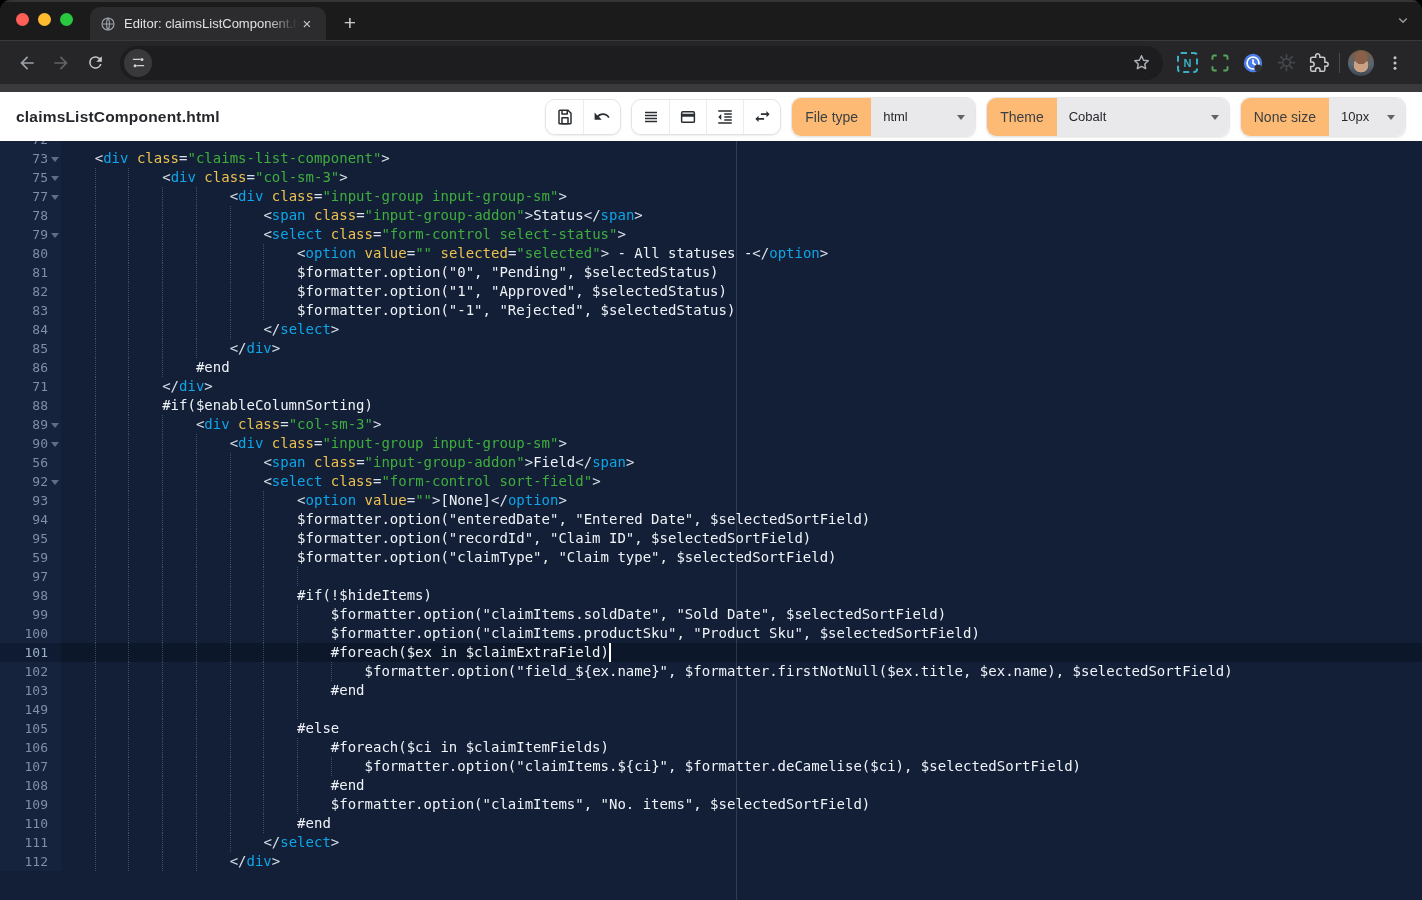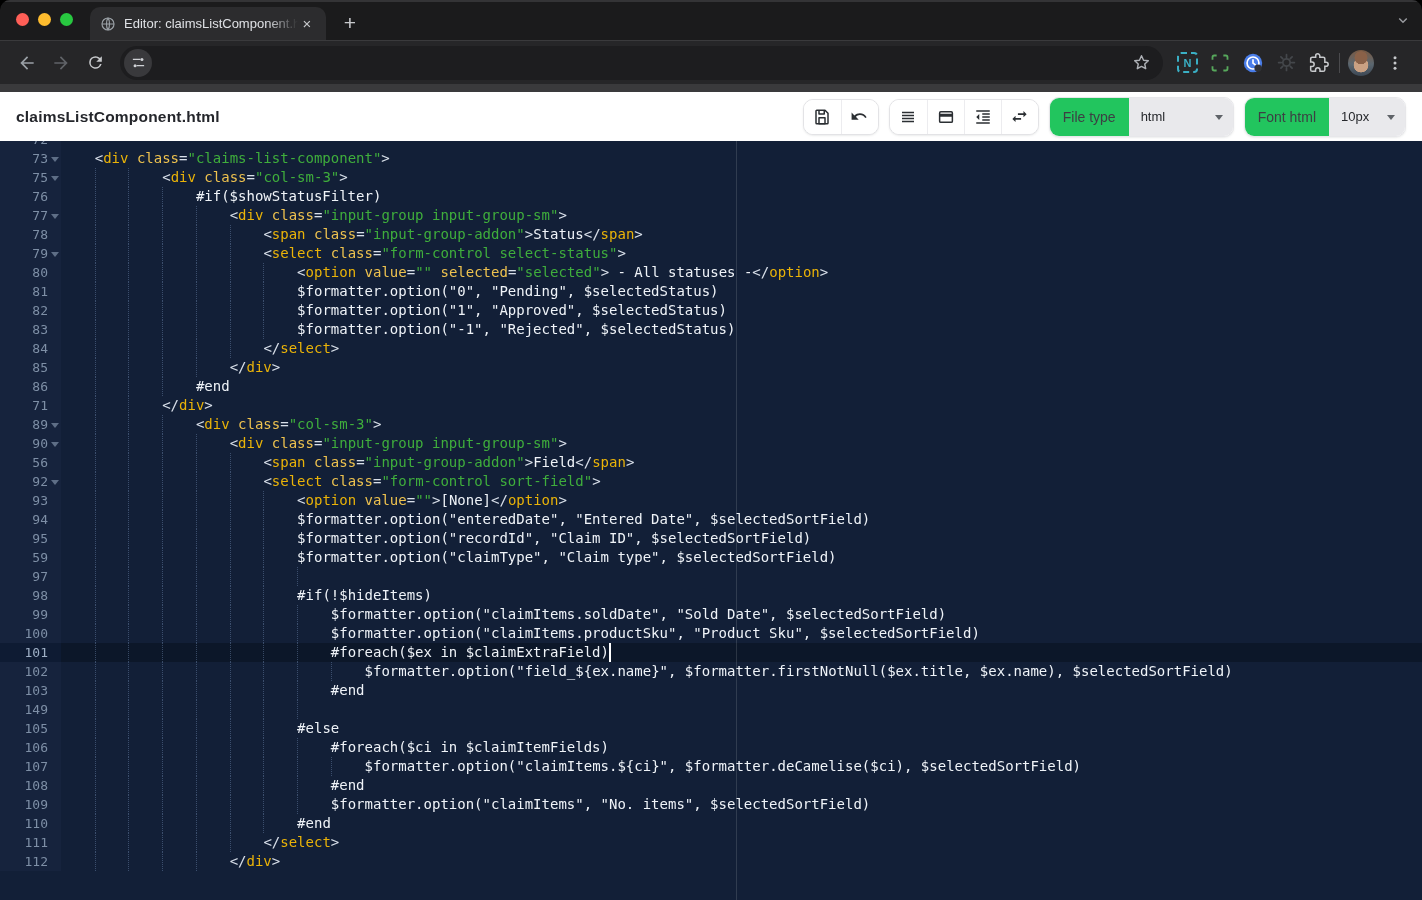--- a/index.html
+++ b/index.html
@@ -54,21 +54,21 @@
   .btngroup { display:flex; border:1px solid #e3e3e6; border-radius:10px; background:#fff;
               box-shadow:0 1px 2px rgba(60,64,67,.10); overflow:hidden; height:36px; }
   .btngroup.first { margin-left:auto; }
   .tbtn { width:37px; height:34px; display:flex; align-items:center; justify-content:center;
           border-left:1px solid #ececef; background:#fff; }
   .tbtn:first-child { border-left:none; }
   .selctl { display:flex; align-items:stretch; height:40px; border:1px solid #e7e7ea;
             border-radius:10px; overflow:hidden; background:#fff;
             box-shadow:0 1px 2px rgba(60,64,67,.10); }
   .sel-label { display:flex; align-items:center; padding:0 13px; font-size:14px; color:#3c4043;
-               background:#22c55e; white-space:nowrap; }
+               background:#fdba74; white-space:nowrap; }
   .sel-value { position:relative; display:flex; align-items:center; background:#e9e9ec;
                padding:0 28px 0 12px; font-size:13px; color:#26282c; white-space:nowrap; }
   .sel-value.dim { color:#9aa0a6; }
   .caret { position:absolute; right:10px; top:50%; margin-top:-2px; width:0; height:0;
            border-left:4.5px solid transparent; border-right:4.5px solid transparent;
            border-top:5px solid #5f6368; }
   .v-filetype { width:104px; } .v-theme { width:172px; }
   .v-keybinding { width:86px; } .v-fontsize { width:76px; }
 
   
@@ -80,21 +80,21 @@
   .ed-row { display:flex; height:19px; }
   .ed-row.active { background:#0c1729; }
   .g-cell { position:relative; width:61px; flex:none; background:#16233d; color:#7e8fa6;
             font-size:13px; text-align:right; padding-right:13px; }
   .ed-row.active .g-cell { background:#0e1b33; color:#9fb0c6; }
   .fold { position:absolute; right:2px; top:8px; width:0; height:0;
           border-left:4px solid transparent; border-right:4px solid transparent;
           border-top:5px solid #5e6e86; }
   .c-cell { position:relative; z-index:2; flex:1; white-space:pre; color:#eff3f8; }
   .guide { position:absolute; top:0; height:19px; border-left:1px dotted rgba(127,156,196,0.38); }
-  .tk-p { color:#d9e0ea; } .tk-t { color:#eab308; } .tk-a { color:#eec24f; }
+  .tk-p { color:#d9e0ea; } .tk-t { color:#0ea5e9; } .tk-a { color:#eec24f; }
   .tk-s { color:#3fae3c; } .tk-w { color:#eff3f8; }
   .cursor { position:absolute; top:0; width:2px; height:19px; background:#ffffff; }
   svg { display:block; }
 </style>
 </head>
 <body>
 
 <div class="window">
 
   <div class="tabstrip">
@@ -257,21 +257,28 @@
     </div>
 
     <div class="selctl">
       <div class="sel-label">File type</div>
       <div class="sel-value v-filetype">
           <span>html</span>
           <i class="caret"></i>
         </div>
     </div>
     <div class="selctl">
-      <div class="sel-label">Font html</div>
+      <div class="sel-label">Theme</div>
+      <div class="sel-value v-theme">
+          <span>Cobalt</span>
+          <i class="caret"></i>
+        </div>
+    </div>
+    <div class="selctl">
+      <div class="sel-label">None size</div>
       <div class="sel-value v-fontsize">
           <span>10px</span>
           <i class="caret"></i>
         </div>
     </div>
   </div>
 
   <div class="editor">
     <div class="print-margin" id="print-margin" style="left: 735.6px;"></div>
     <div class="ed-inner" id="ed-inner">
@@ -281,24 +288,20 @@
         </div>
         <div class="ed-row">
           <div class="g-cell">73<i class="fold"></i></div>
           <div class="c-cell"><span style="padding-left: 33.73px; display: inline-block;"><span class="tk-p">&lt;</span><span class="tk-t">div</span><span class="tk-w"> </span><span class="tk-a">class</span><span class="tk-p">=</span><span class="tk-s">"claims-list-component"</span><span class="tk-p">&gt;</span></span></div>
         </div>
         <div class="ed-row">
           <div class="g-cell">75<i class="fold"></i></div>
           <div class="c-cell"><span class="guide" style="left: 33.73px;"></span><span class="guide" style="left: 67.46px;"></span><span style="padding-left: 101.19px; display: inline-block;"><span class="tk-p">&lt;</span><span class="tk-t">div</span><span class="tk-w"> </span><span class="tk-a">class</span><span class="tk-p">=</span><span class="tk-s">"col-sm-3"</span><span class="tk-p">&gt;</span></span></div>
         </div>
         <div class="ed-row">
-          <div class="g-cell">76</div>
-          <div class="c-cell"><span class="guide" style="left: 33.73px;"></span><span class="guide" style="left: 67.46px;"></span><span class="guide" style="left: 101.19px;"></span><span style="padding-left: 134.92px; display: inline-block;"><span class="tk-w">#if($showStatusFilter)</span></span></div>
-        </div>
-        <div class="ed-row">
           <div class="g-cell">77<i class="fold"></i></div>
           <div class="c-cell"><span class="guide" style="left: 33.73px;"></span><span class="guide" style="left: 67.46px;"></span><span class="guide" style="left: 101.19px;"></span><span class="guide" style="left: 134.92px;"></span><span style="padding-left: 168.65px; display: inline-block;"><span class="tk-p">&lt;</span><span class="tk-t">div</span><span class="tk-w"> </span><span class="tk-a">class</span><span class="tk-p">=</span><span class="tk-s">"input-group input-group-sm"</span><span class="tk-p">&gt;</span></span></div>
         </div>
         <div class="ed-row">
           <div class="g-cell">78</div>
           <div class="c-cell"><span class="guide" style="left: 33.73px;"></span><span class="guide" style="left: 67.46px;"></span><span class="guide" style="left: 101.19px;"></span><span class="guide" style="left: 134.92px;"></span><span class="guide" style="left: 168.65px;"></span><span style="padding-left: 202.38px; display: inline-block;"><span class="tk-p">&lt;</span><span class="tk-t">span</span><span class="tk-w"> </span><span class="tk-a">class</span><span class="tk-p">=</span><span class="tk-s">"input-group-addon"</span><span class="tk-p">&gt;</span><span class="tk-w">Status</span><span class="tk-p">&lt;/</span><span class="tk-t">span</span><span class="tk-p">&gt;</span></span></div>
         </div>
         <div class="ed-row">
           <div class="g-cell">79<i class="fold"></i></div>
           <div class="c-cell"><span class="guide" style="left: 33.73px;"></span><span class="guide" style="left: 67.46px;"></span><span class="guide" style="left: 101.19px;"></span><span class="guide" style="left: 134.92px;"></span><span class="guide" style="left: 168.65px;"></span><span style="padding-left: 202.38px; display: inline-block;"><span class="tk-p">&lt;</span><span class="tk-t">select</span><span class="tk-w"> </span><span class="tk-a">class</span><span class="tk-p">=</span><span class="tk-s">"form-control select-status"</span><span class="tk-p">&gt;</span></span></div>
@@ -327,20 +330,24 @@
           <div class="g-cell">85</div>
           <div class="c-cell"><span class="guide" style="left: 33.73px;"></span><span class="guide" style="left: 67.46px;"></span><span class="guide" style="left: 101.19px;"></span><span class="guide" style="left: 134.92px;"></span><span style="padding-left: 168.65px; display: inline-block;"><span class="tk-p">&lt;/</span><span class="tk-t">div</span><span class="tk-p">&gt;</span></span></div>
         </div>
         <div class="ed-row">
           <div class="g-cell">86</div>
           <div class="c-cell"><span class="guide" style="left: 33.73px;"></span><span class="guide" style="left: 67.46px;"></span><span class="guide" style="left: 101.19px;"></span><span style="padding-left: 134.92px; display: inline-block;"><span class="tk-w">#end</span></span></div>
         </div>
         <div class="ed-row">
           <div class="g-cell">71</div>
           <div class="c-cell"><span class="guide" style="left: 33.73px;"></span><span class="guide" style="left: 67.46px;"></span><span style="padding-left: 101.19px; display: inline-block;"><span class="tk-p">&lt;/</span><span class="tk-t">div</span><span class="tk-p">&gt;</span></span></div>
+        </div>
+        <div class="ed-row">
+          <div class="g-cell">88</div>
+          <div class="c-cell"><span class="guide" style="left: 33.73px;"></span><span class="guide" style="left: 67.46px;"></span><span style="padding-left: 101.19px; display: inline-block;"><span class="tk-w">#if($enableColumnSorting)</span></span></div>
         </div>
         <div class="ed-row">
           <div class="g-cell">89<i class="fold"></i></div>
           <div class="c-cell"><span class="guide" style="left: 33.73px;"></span><span class="guide" style="left: 67.46px;"></span><span class="guide" style="left: 101.19px;"></span><span style="padding-left: 134.92px; display: inline-block;"><span class="tk-p">&lt;</span><span class="tk-t">div</span><span class="tk-w"> </span><span class="tk-a">class</span><span class="tk-p">=</span><span class="tk-s">"col-sm-3"</span><span class="tk-p">&gt;</span></span></div>
         </div>
         <div class="ed-row">
           <div class="g-cell">90<i class="fold"></i></div>
           <div class="c-cell"><span class="guide" style="left: 33.73px;"></span><span class="guide" style="left: 67.46px;"></span><span class="guide" style="left: 101.19px;"></span><span class="guide" style="left: 134.92px;"></span><span style="padding-left: 168.65px; display: inline-block;"><span class="tk-p">&lt;</span><span class="tk-t">div</span><span class="tk-w"> </span><span class="tk-a">class</span><span class="tk-p">=</span><span class="tk-s">"input-group input-group-sm"</span><span class="tk-p">&gt;</span></span></div>
         </div>
         <div class="ed-row">

